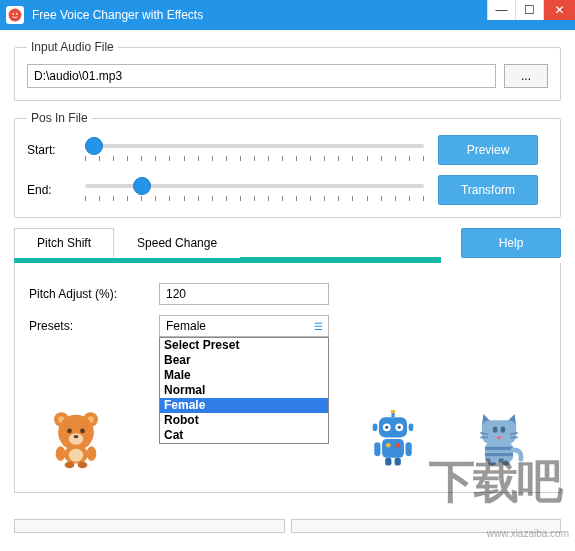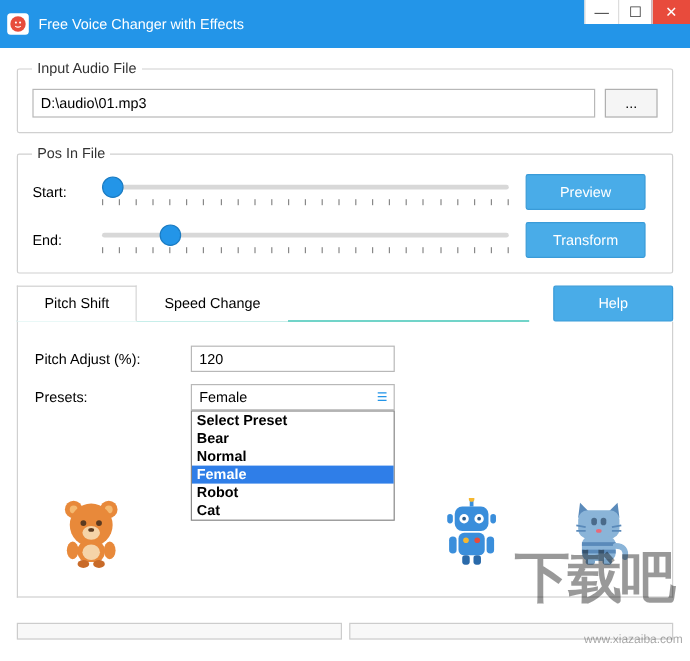--- a/index.html
+++ b/index.html
@@ -1,18 +1,18 @@
 <!DOCTYPE html>
 <html><head>
 <meta charset="utf-8">
 <style>
 * { box-sizing: border-box; margin: 0; padding: 0; font-family: "Segoe UI", Tahoma, sans-serif; }
 body { width: 575px; height: 551px; background: #fff; overflow: hidden; position: relative; }
 
-.titlebar { height: 40px; background: #2395e8; display: flex; align-items: center; padding-left: 6px; }
+.titlebar { height: 30px; background: #2395e8; display: flex; align-items: center; padding-left: 6px; }
 .titlebar .icon { width: 18px; height: 18px; background: #fff; border-radius: 3px; margin-right: 8px; display:flex; align-items:center; justify-content:center;}
 .titlebar .icon svg{width:14px;height:14px;}
 .titlebar .title { color: #fff; font-size: 12px; flex: 1; }
 .winbtns { display: flex; height: 100%; }
 .winbtn { width: 28px; height: 20px; background: #fff; margin-top: 0; margin-right: 0; display: flex; align-items: center; justify-content: center; font-size: 12px; border-left:1px solid #ddd;}
 .winbtn.min,.winbtn.max{ background:#fff; color:#333;}
 .winbtn.close { background: #e84b3c; color: #fff; width:32px;}
 .winbtn span{font-family: Arial;}
 
 .content { padding: 10px 14px 0 14px; }
@@ -30,21 +30,21 @@
 .slider-wrap { position: relative; height: 28px; }
 .slider-wrap .ticks { position: absolute; left: 0; right: 0; bottom: 2px; height: 6px; display: flex; justify-content: space-between; }
 .slider-wrap .ticks i { width: 1px; height: 5px; background: #888; display: block; }
 .slider { -webkit-appearance: none; width: 100%; height: 4px; background: #d8d8d8; border-radius: 2px; position: absolute; top: 8px; left:0;}
 .slider::-webkit-slider-thumb { -webkit-appearance: none; width: 18px; height: 18px; background: #2395e8; border: 1px solid #1a7bc2; border-radius: 50%; cursor: pointer; }
 .slider::-moz-range-thumb { width: 18px; height: 18px; background: #2395e8; border: 1px solid #1a7bc2; border-radius: 50%; cursor: pointer; }
 
 .action-btn { height: 30px; background: #49ace8; border: 1px solid #3a9bd8; color: #fff; font-size: 12px; border-radius: 2px; width: 100px; }
 
 .tabs-row { display: flex; gap: 6px; align-items: flex-start; margin-bottom:0;}
-.tabstrip { display: flex; border-bottom: 1px solid #14b8a6; flex:1;}
+.tabstrip { display: flex; border-bottom: 6px solid #14b8a6; flex:1;}
 .tab { padding: 7px 22px; font-size: 12px; border: 1px solid transparent; border-bottom: none; margin-bottom:-1px; background:#fff;}
 .tab.active { border-color: #d0d0d0; border-bottom: 1px solid #fff; }
 .help-btn { width: 100px; margin-left:14px;}
 
 .tab-panel { border: 1px solid #d0d0d0; border-top: none; padding: 20px 14px 14px 14px; min-height: 230px; position:relative;}
 
 .form-row { display: flex; align-items: center; margin-bottom: 10px; }
 .form-label { width: 130px; text-align: left; font-size: 12px; padding-right: 10px; }
 .value-input { width: 170px; height: 22px; border: 1px solid #b8b8b8; padding: 0 6px; font-size: 12px; }
 
@@ -187,20 +187,21 @@
     <div class="form-row">
       <div class="form-label">Presets:</div>
       <div class="combo">
         <div class="combo-display">
           <span>Female</span>
           <span class="ham">☰</span>
         </div>
         <div class="combo-list">
           <div class="opt">Select Preset</div>
           <div class="opt">Bear</div>
+          <div class="opt">Male</div>
           <div class="opt">Normal</div>
           <div class="opt sel">Female</div>
           <div class="opt">Robot</div>
           <div class="opt">Cat</div>
         </div>
       </div>
     </div>
 
     <div class="chars">
       <div class="char">

